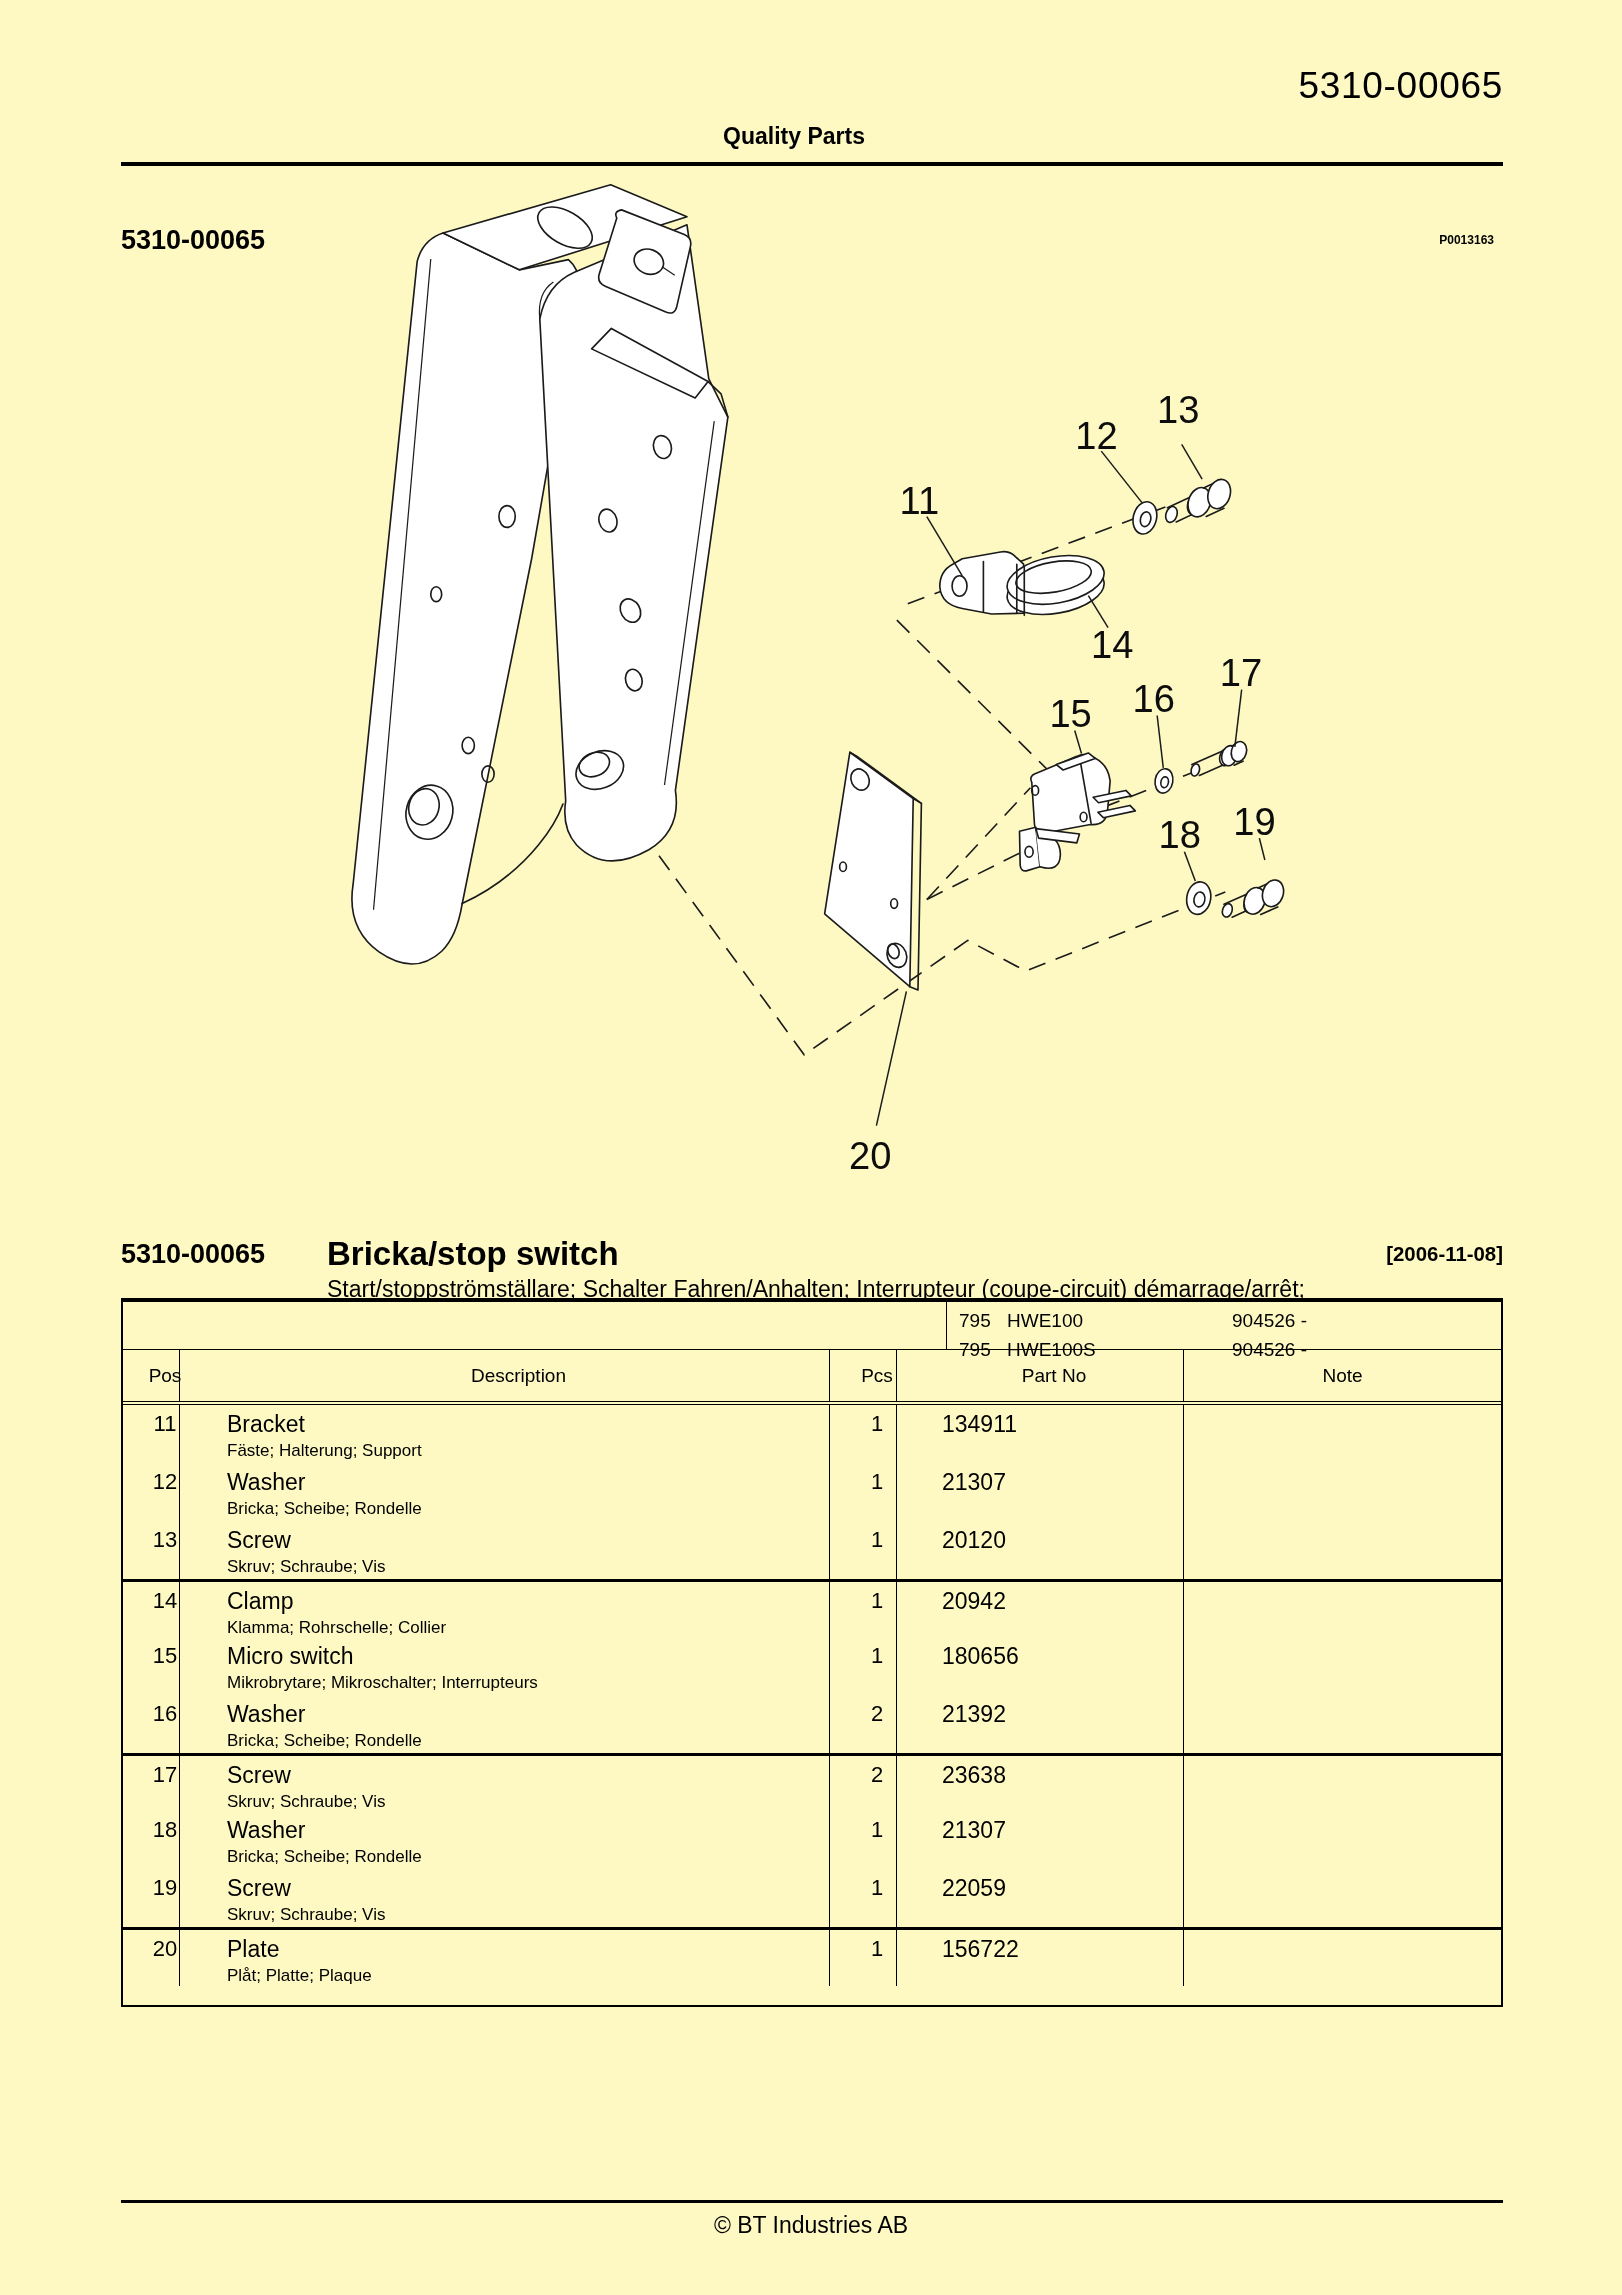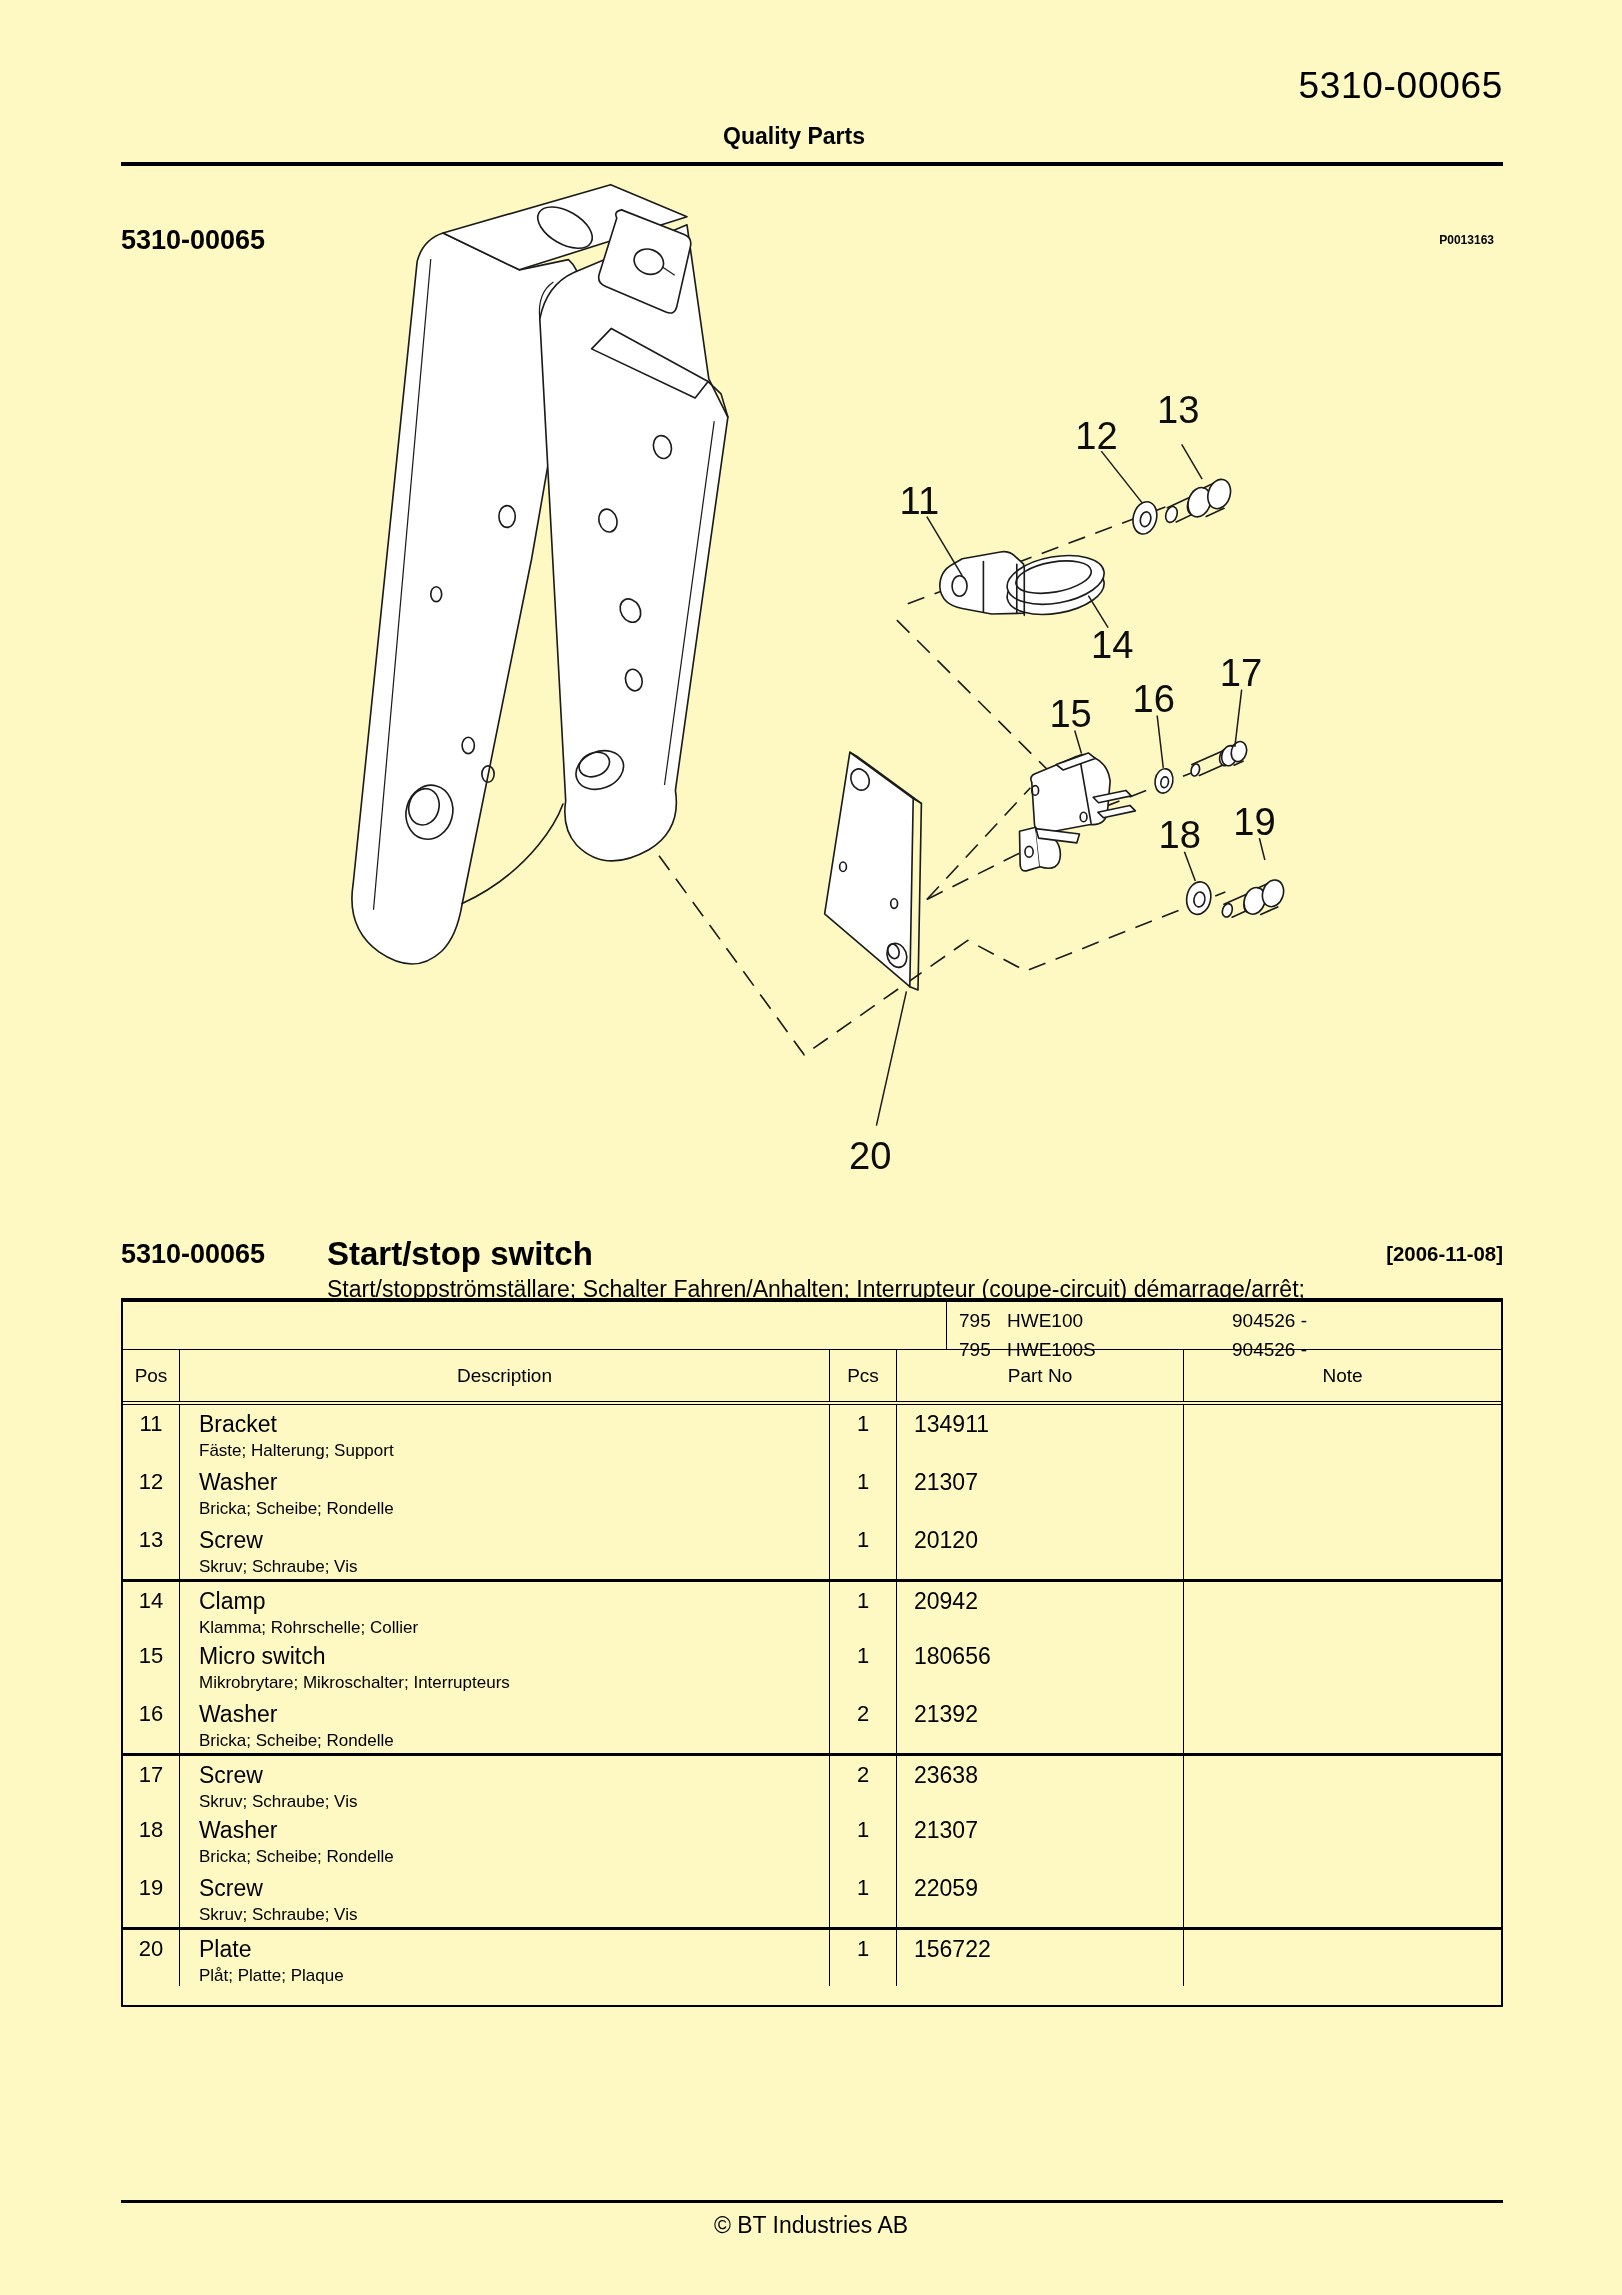--- a/index.html
+++ b/index.html
@@ -32,21 +32,21 @@
   .t-variants{position:relative;height:48px;border-bottom:1.4px solid #000;box-sizing:border-box;}
   .t-variants-divider{position:absolute;left:823px;top:0;bottom:0;width:1.4px;background:#000;}
   .variant-row{position:absolute;left:836px;font-size:19px;white-space:nowrap;}
   .variant-row .v-code{display:inline-block;width:48px;}
   .variant-row .v-model{display:inline-block;width:225px;}
   .v-row-0{top:8.2px;} .v-row-1{top:37px;}
   .t-colhead{display:grid;grid-template-columns:57px 650px 67px 287px auto;height:55px;
              border-bottom:4.8px double #000;box-sizing:border-box;align-items:center;
              font-size:19px;}
   .t-colhead>div{height:100%;display:flex;align-items:center;justify-content:center;box-sizing:border-box;}
-  .cell-line{border-right:1.4px solid #000;}
+  .cell-line{border-right:1.4px solid #000;margin-left:28px;}
   .t-body{font-size:23px;}
   .t-row{display:grid;grid-template-columns:57px 650px 67px 287px auto;height:58px;box-sizing:border-box;}
   .t-row>div{box-sizing:border-box;padding-top:5.5px;}
   .t-row .c-pos{text-align:center;font-size:22px;}
   .t-row .c-desc{padding-left:19px;}
   .t-row .c-pcs{text-align:center;font-size:22px;}
   .t-row .c-part{padding-left:17px;}
   .d-name{font-size:23px;line-height:26px;}
   .d-sub{font-size:17px;line-height:20.4px;margin-top:4.1px;}
   .group-start{border-top:3.4px solid #000;}
@@ -216,21 +216,21 @@
       <text class="callout" x="1571" y="1067">15</text>
       <text class="callout" x="1693" y="1045">16</text>
       <text class="callout" x="1821" y="1007">17</text>
       <text class="callout" x="1731" y="1245">18</text>
       <text class="callout" x="1841" y="1225">19</text>
       <text class="callout" x="1277" y="1715">20</text>
     </g>
   </svg>
 
   <div class="abs title-number">5310-00065</div>
-  <div class="abs title-name">Start/stop switch</div>
+  <div class="abs title-name">Bricka/stop switch</div>
   <div class="abs title-date">[2006-11-08]</div>
   <div class="abs title-sub">Start/stoppströmställare; Schalter Fahren/Anhalten; Interrupteur (coupe-circuit) démarrage/arrêt;</div>
 
   <div class="abs parts-table">
 
     <div class="t-variants">
       <div class="t-variants-divider"></div>
       <div class="variant-row v-row-0">
         <span class="v-code">795</span><span class="v-model">HWE100</span><span class="v-serial">904526 -</span>
       </div>

